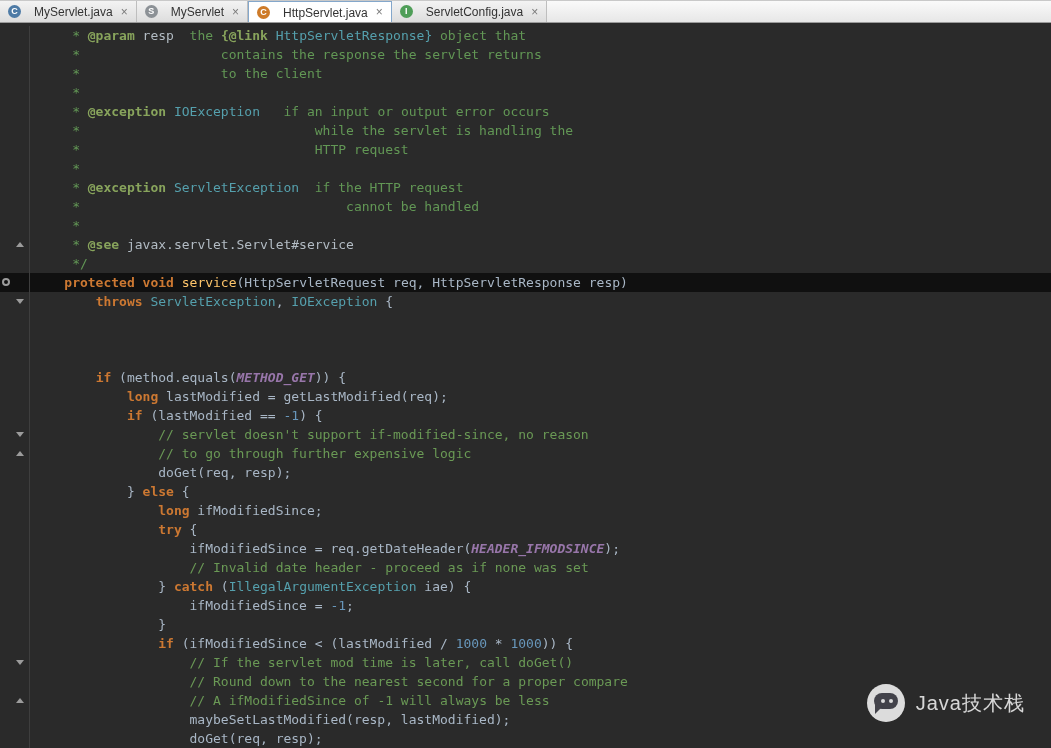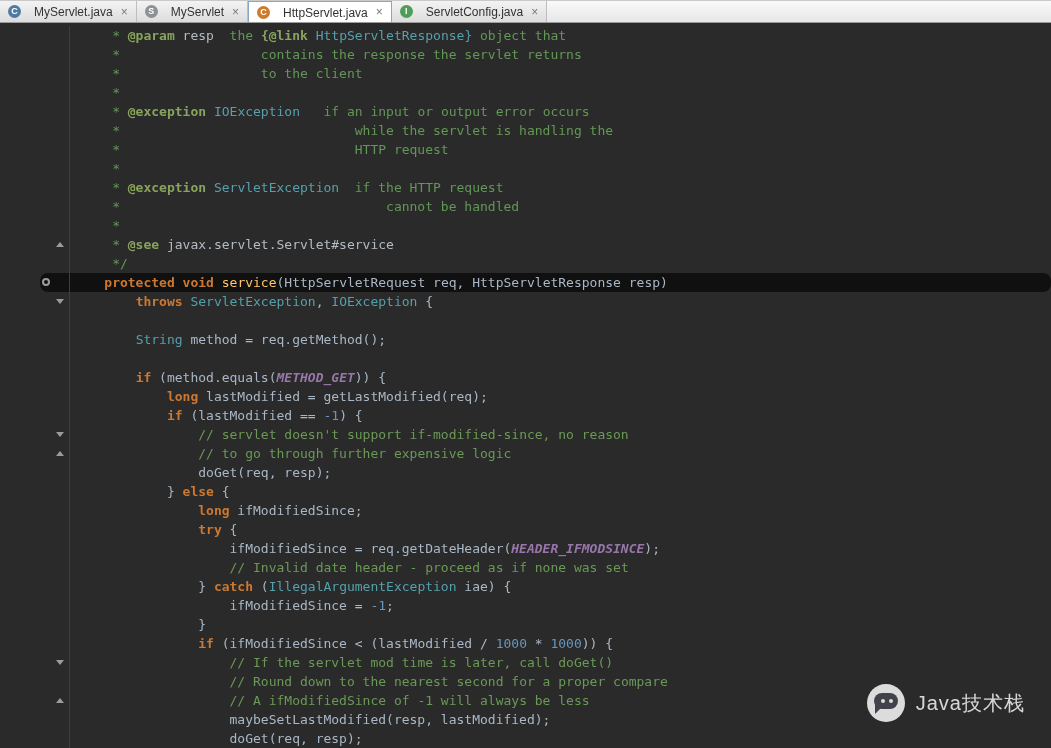--- a/index.html
+++ b/index.html
@@ -21,23 +21,23 @@
   .ticon { width: 13px; height: 13px; border-radius: 50%; color: #fff;
            font: bold 9px/13px "Liberation Sans", sans-serif; text-align: center;
            flex: 0 0 13px; }
   .tlabel { padding-top: 1px; margin-left: 8px; }
   .tclose { color: #7A7A7A; font-size: 12px; margin-left: 3px; cursor: default; }
 
   
   .editor { position: absolute; left: 0; right: 0; top: 24px; bottom: 0;
             padding-top: 2px; overflow: hidden;
             font-family: "DejaVu Sans Mono", monospace;
-            font-size: 13px; line-height: 19px; padding-left: 40px; }
+            font-size: 13px; line-height: 19px; }
   .line { display: flex; height: 19px; white-space: pre; }
-  .line.hl { background: var(--hl_line, #101010); border-radius: 8px; }
+  .line.hl { background: var(--hl_line, #101010); }
   .gutter { flex: 0 0 30px; width: 30px; position: relative;
             border-right: 1px solid var(--gutter_line, #3E3E3E); }
   .codeline { padding-left: 3px; }
 
   .tk-doc { color: var(--doc); }
   .tk-tag { color: var(--tag); font-weight: bold; }
   .tk-prm { color: var(--prm); }
   .tk-lnk { color: var(--lnk); }
   .tk-kw  { color: var(--kw); font-weight: bold; }
   .tk-fn  { color: var(--fn); }
@@ -110,21 +110,21 @@
     <div class="line"><span class="gutter"></span><span class="codeline"><span class="tk-doc">     *                              HTTP request</span></span></div>
     <div class="line"><span class="gutter"></span><span class="codeline"><span class="tk-doc">     *</span></span></div>
     <div class="line"><span class="gutter"></span><span class="codeline"><span class="tk-doc">     * </span><span class="tk-tag">@exception</span><span class="tk-doc"> </span><span class="tk-lnk">ServletException</span><span class="tk-doc">  if the HTTP request</span></span></div>
     <div class="line"><span class="gutter"></span><span class="codeline"><span class="tk-doc">     *                                  cannot be handled</span></span></div>
     <div class="line"><span class="gutter"></span><span class="codeline"><span class="tk-doc">     *</span></span></div>
     <div class="line"><span class="gutter"><i class="mk-fold-end"></i></span><span class="codeline"><span class="tk-doc">     * </span><span class="tk-tag">@see</span><span class="tk-prm"> javax.servlet.Servlet#service</span></span></div>
     <div class="line"><span class="gutter"></span><span class="codeline"><span class="tk-doc">     */</span></span></div>
     <div class="line hl"><span class="gutter"><i class="mk-method-circle"></i></span><span class="codeline"><span class="tk-pln">    </span><span class="tk-kw">protected</span><span class="tk-pln"> </span><span class="tk-kw">void</span><span class="tk-pln"> </span><span class="tk-fn">service</span><span class="tk-pln">(HttpServletRequest req, HttpServletResponse resp)</span></span></div>
     <div class="line"><span class="gutter"><i class="mk-fold-start"></i></span><span class="codeline"><span class="tk-pln">        </span><span class="tk-kw">throws</span><span class="tk-pln"> </span><span class="tk-ty">ServletException</span><span class="tk-pln">, </span><span class="tk-ty">IOException</span><span class="tk-pln"> {</span></span></div>
     <div class="line"><span class="gutter"></span><span class="codeline"></span></div>
-    <div class="line"><span class="gutter"></span><span class="codeline"><span class="tk-pln">        </span><span class="tk-ty">String</span><span class="tk-pln"> method = req.getMethod();</span></span></div>
+    <div class="line"><span class="gutter"></span></div>
     <div class="line"><span class="gutter"></span><span class="codeline"></span></div>
     <div class="line"><span class="gutter"></span><span class="codeline"><span class="tk-pln">        </span><span class="tk-kw">if</span><span class="tk-pln"> (method.equals(</span><span class="tk-cst">METHOD_GET</span><span class="tk-pln">)) {</span></span></div>
     <div class="line"><span class="gutter"></span><span class="codeline"><span class="tk-pln">            </span><span class="tk-kw">long</span><span class="tk-pln"> lastModified = getLastModified(req);</span></span></div>
     <div class="line"><span class="gutter"></span><span class="codeline"><span class="tk-pln">            </span><span class="tk-kw">if</span><span class="tk-pln"> (lastModified == </span><span class="tk-num">-1</span><span class="tk-pln">) {</span></span></div>
     <div class="line"><span class="gutter"><i class="mk-fold-start"></i></span><span class="codeline"><span class="tk-pln">                </span><span class="tk-cmt">// servlet doesn't support if-modified-since, no reason</span></span></div>
     <div class="line"><span class="gutter"><i class="mk-fold-end"></i></span><span class="codeline"><span class="tk-pln">                </span><span class="tk-cmt">// to go through further expensive logic</span></span></div>
     <div class="line"><span class="gutter"></span><span class="codeline"><span class="tk-pln">                doGet(req, resp);</span></span></div>
     <div class="line"><span class="gutter"></span><span class="codeline"><span class="tk-pln">            } </span><span class="tk-kw">else</span><span class="tk-pln"> {</span></span></div>
     <div class="line"><span class="gutter"></span><span class="codeline"><span class="tk-pln">                </span><span class="tk-kw">long</span><span class="tk-pln"> ifModifiedSince;</span></span></div>
     <div class="line"><span class="gutter"></span><span class="codeline"><span class="tk-pln">                </span><span class="tk-kw">try</span><span class="tk-pln"> {</span></span></div>

